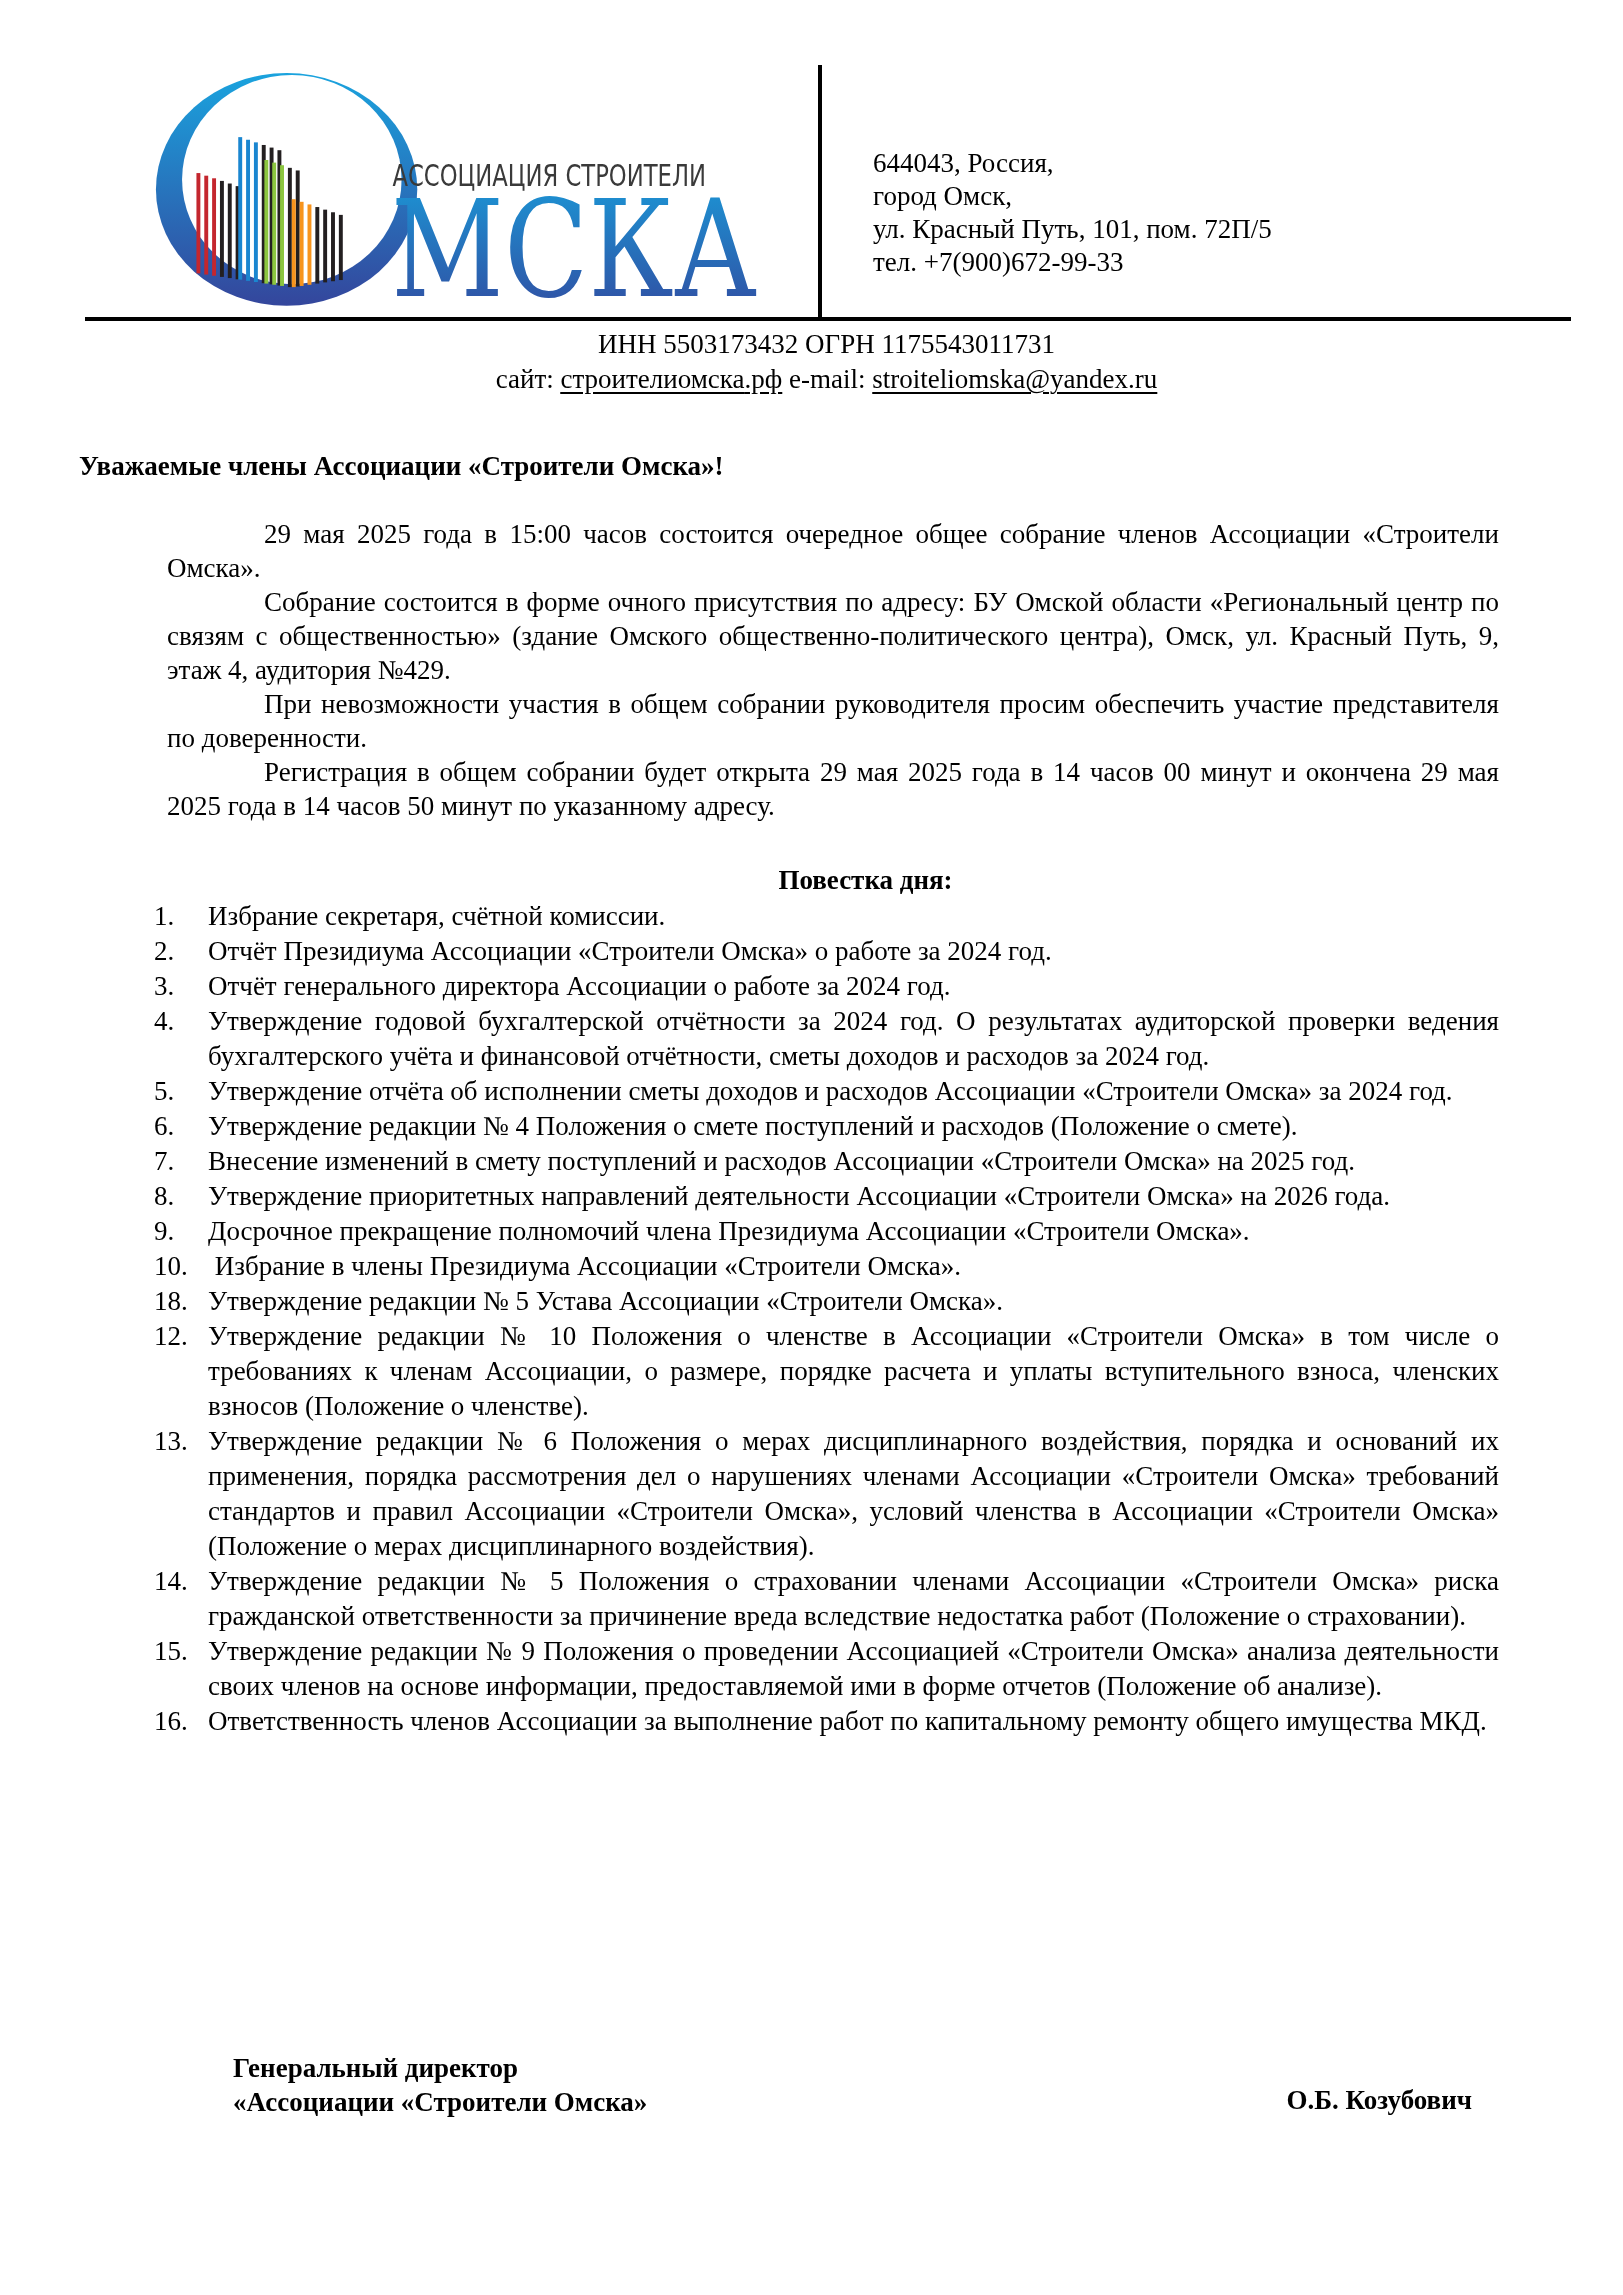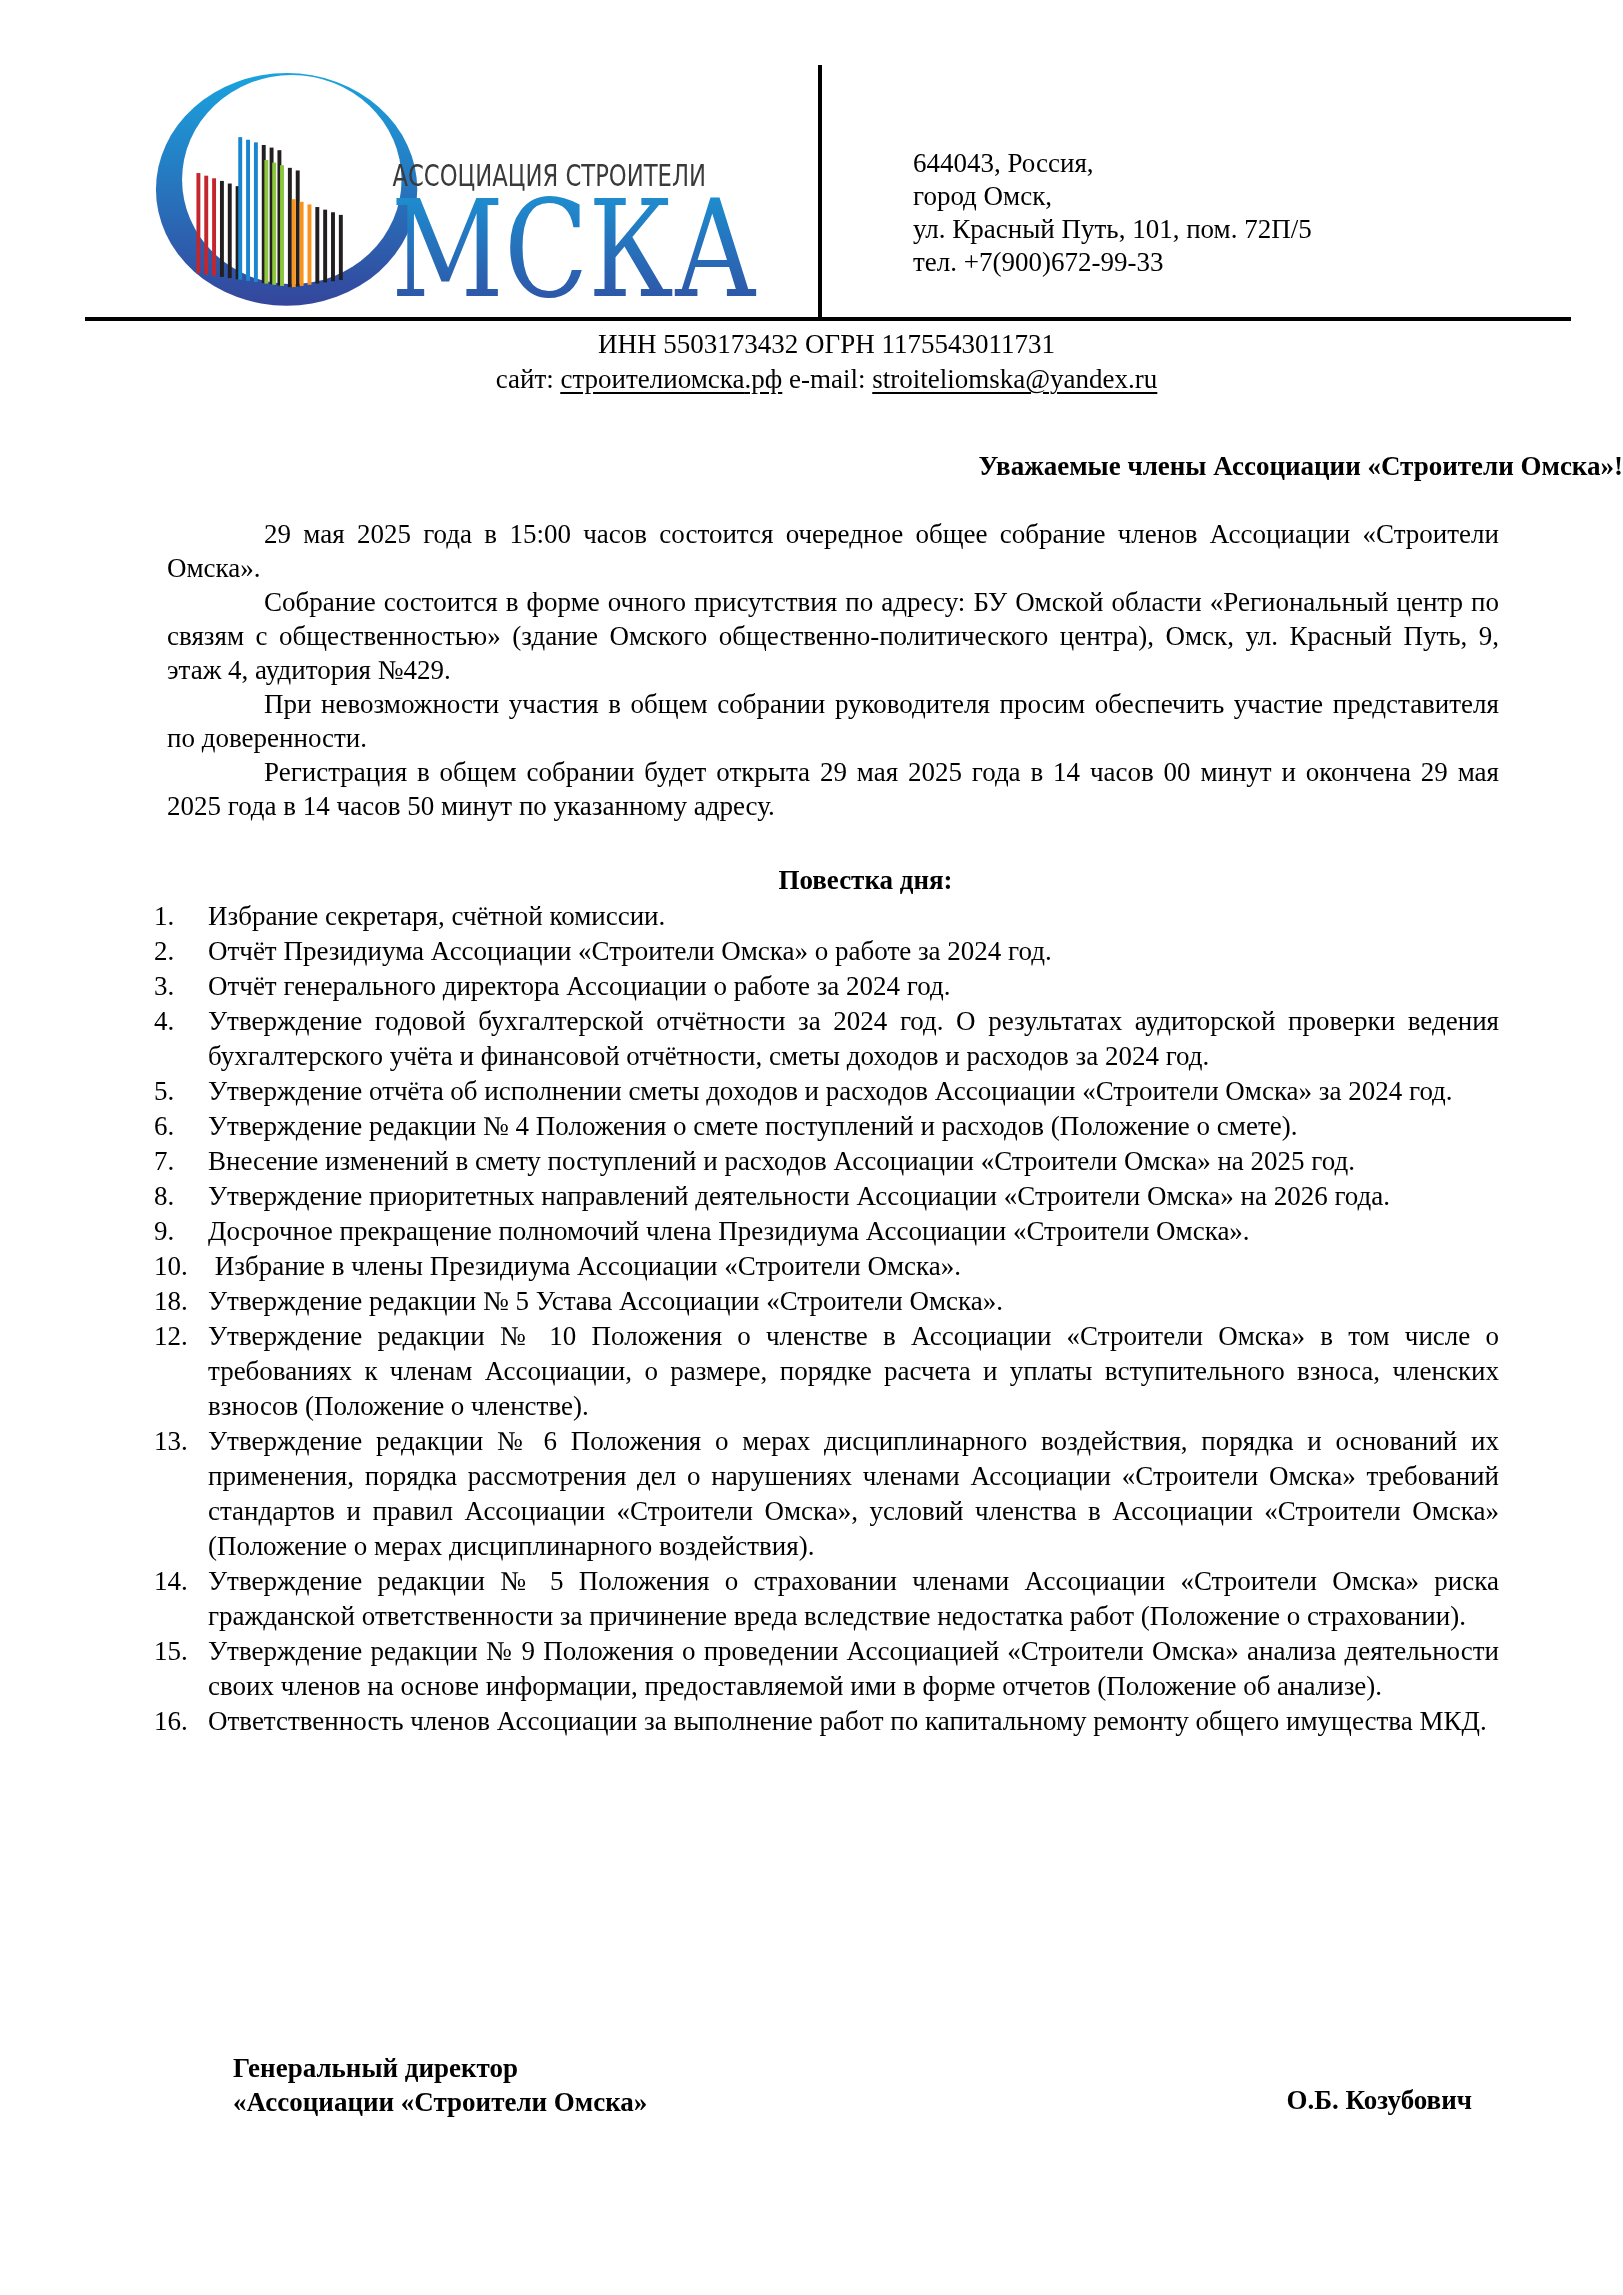--- a/index.html
+++ b/index.html
@@ -5,26 +5,26 @@
   html, body { margin: 0; padding: 0; background: #ffffff; }
   body { width: 1623px; height: 2295px; position: relative; overflow: hidden;
          font-family: "Liberation Serif", "DejaVu Serif", serif; color: #000; }
   .abs { position: absolute; }
 
   
   #logo { left: 149px; top: 62px; width: 628px; height: 245px; }
   #vrule { left: 818px; top: 65px; width: 3.9px; height: 255px; background: #000; }
   #hrule { left: 85px; top: 317px; width: 1486px; height: 3.9px; background: #000; }
   #address { left: 873px; top: 147px; font-size: 27px; line-height: 33px; }
-  #address div { white-space: nowrap; margin-left: 40px; }
+  #address div { white-space: nowrap; }
 
   #reqs { left: 15px; top: 327px; width: 1623px; text-align: center; font-size: 27px; line-height: 35px; }
   #reqs a, .u { color: #000; text-decoration: underline; text-underline-offset: 3.9px; text-decoration-thickness: 2px; }
 
-  #greeting { left: 0; top: 451px; width: 1623px; text-align: right; font-size: 27px; font-weight: bold; padding-left: 79px; box-sizing: border-box; }
+  #greeting { left: 0; top: 451px; width: 1623px; text-align: left; font-size: 27px; font-weight: bold; padding-left: 79px; box-sizing: border-box; }
 
   
   #body { left: 167px; top: 517px; width: 1332px; font-size: 27px; line-height: 34px; text-align: justify; }
   #body p { margin: 0; text-indent: 97px; }
 
   #agenda-title { left: 0; top: 865px; width: 1623px; text-align: center; font-size: 27px; padding-left: 108px; box-sizing: border-box; font-weight: bold; }
 
   #agenda { left: 154px; top: 899px; width: 1345px; font-size: 27px; line-height: 35px; margin: 0; padding: 0; list-style: none; }
   #agenda li { position: relative; padding-left: 54px; text-align: justify; margin: 0; }
   #agenda li .num { position: absolute; left: 0; top: 0; }

